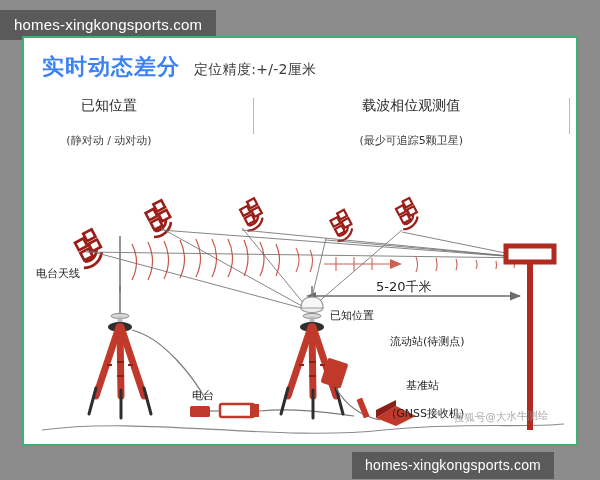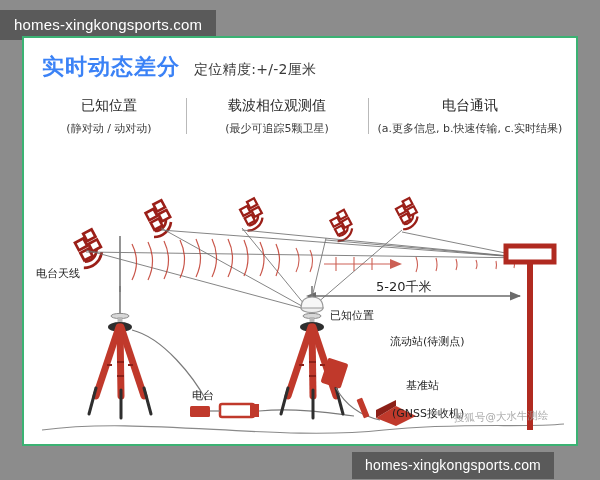--- a/index.html
+++ b/index.html
@@ -44,21 +44,21 @@
     font-family:"DejaVu Sans",sans-serif;
   }
 
   
   #feature-row{
     position:absolute;left:10px;top:58px;width:536px;
     display:flex;align-items:flex-start;justify-content:space-between;
   }
   .feature-col{display:flex;flex-direction:column;align-items:center;text-align:center;}
   .feature-title{font-size:14px;color:#2a2a2a;font-family:"DejaVu Sans",sans-serif;line-height:1.35;}
-  .feature-note{font-size:11px;color:#3a3a3a;font-family:"DejaVu Sans",sans-serif;margin-top:7px;line-height:1.3;}
+  .feature-note{font-size:11px;color:#3a3a3a;font-family:"DejaVu Sans",sans-serif;margin-top:19px;line-height:1.3;}
   .col-div{width:1px;background:#b9b9b9;height:36px;margin-top:2px;}
   #col-1{width:150px;} #col-2{width:178px;} #col-3{width:200px;}
 
   
   #diagram{position:absolute;left:0;top:0;width:552px;height:406px;}
 
   
   .dlabel{
     position:absolute;font-size:11px;color:#1f1f1f;white-space:nowrap;
     font-family:"DejaVu Sans",sans-serif;
@@ -98,24 +98,20 @@
       <div class="feature-col" id="col-1">
         <span class="feature-title">已知位置</span>
         <span class="feature-note">(静对动 / 动对动)</span>
       </div>
       <div class="col-div"></div>
       <div class="feature-col" id="col-2">
         <span class="feature-title">载波相位观测值</span>
         <span class="feature-note">(最少可追踪5颗卫星)</span>
       </div>
       <div class="col-div"></div>
-      <div class="feature-col" id="col-3">
-        <span class="feature-title">电台通讯</span>
-        <span class="feature-note">(a.更多信息, b.快速传输, c.实时结果)</span>
-      </div>
     </div>
 
     <svg id="diagram" viewBox="0 0 552 406">
       <defs>
         <marker id="arrowGray" markerWidth="9" markerHeight="7" refX="8" refY="3.5" orient="auto">
           <polygon points="0 0, 9 3.5, 0 7" fill="#6b6b6b"></polygon>
         </marker>
         <marker id="arrowRed" markerWidth="8" markerHeight="7" refX="7" refY="3.5" orient="auto">
           <polygon points="0 0, 8 3.5, 0 7" fill="#c0392b"></polygon>
         </marker>

